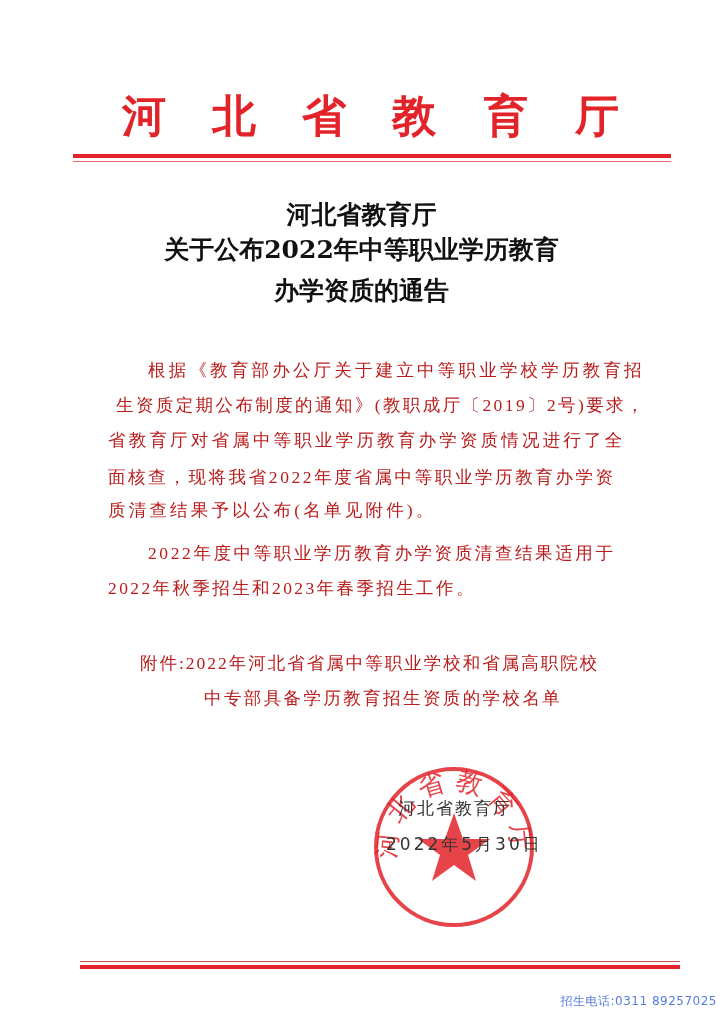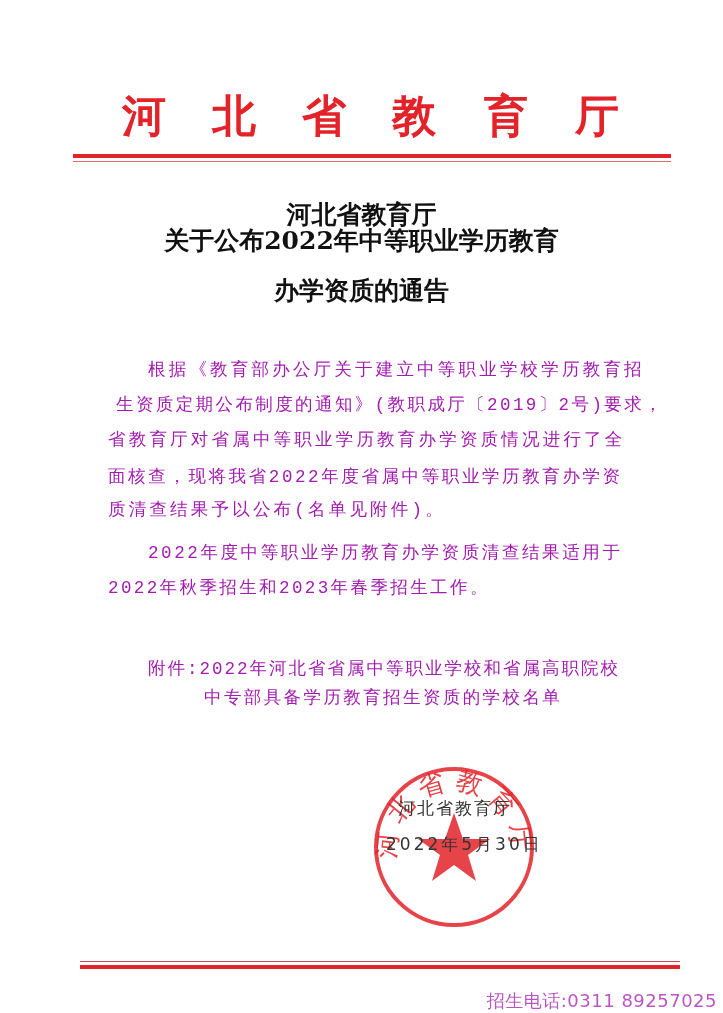--- a/index.html
+++ b/index.html
@@ -47,24 +47,24 @@
       width: 723px;
       text-align: center;
       font-family: "DejaVu Serif", serif;
       font-weight: bold;
       font-size: 25px;
       line-height: 30px;
       color: #111;
     }
     .body-line {
       position: absolute;
-      font-family: Liberation Mono, monospace;
+      font-family: Liberation Serif, serif;
       font-size: 17.5px;
       line-height: 24px;
-      color: #a21caf;
+      color: #b91c1c;
       white-space: nowrap;
       letter-spacing: 3.2px;
     }
     .seal {
       position: absolute;
       left: 372px;
       top: 765px;
       width: 164px;
       height: 164px;
     }
@@ -74,23 +74,23 @@
       font-size: 17px;
       line-height: 22px;
       color: #333;
       white-space: nowrap;
     }
     .footer-contact {
       position: absolute;
       right: 6px;
       top: 993px;
       font-family: "DejaVu Sans", sans-serif;
-      font-size: 18px;
+      font-size: 12px;
       line-height: 16px;
-      color: #a21caf;
+      color: #1d4ed8;
       letter-spacing: 0.5px;
       white-space: nowrap;
       opacity: 0.75;
     }
   </style>
 </head>
 <body>
 
 <div class="red-header">
   <span style="left:122px">河</span>
@@ -98,33 +98,33 @@
   <span style="left:302px">省</span>
   <span style="left:392px">教</span>
   <span style="left:484px">育</span>
   <span style="left:575px">厅</span>
 </div>
 
 <div class="rule-thick" style="left:73px; width:598px; top:154px;"></div>
 <div class="rule-thin" style="left:73px; width:598px; top:161px;"></div>
 
 <div class="title" style="top:200px;">河北省教育厅</div>
-<div class="title" style="top:226px;">关于公布2022年中等职业学历教育</div>
+<div class="title" style="top:235px;">关于公布2022年中等职业学历教育</div>
 <div class="title" style="top:276px;">办学资质的通告</div>
 
 <div class="body-line" style="left:148px; top:358px;">根据《教育部办公厅关于建立中等职业学校学历教育招</div>
 <div class="body-line" style="left:116px; top:393px; letter-spacing:2.4px;">生资质定期公布制度的通知》(教职成厅〔2019〕2号)要求，</div>
 <div class="body-line" style="left:108px; top:428px;text-align:center;">省教育厅对省属中等职业学历教育办学资质情况进行了全</div>
 <div class="body-line" style="left:108px; top:465px; letter-spacing:2.6px;">面核查，现将我省2022年度省属中等职业学历教育办学资</div>
 <div class="body-line" style="left:108px; top:498px;">质清查结果予以公布(名单见附件)。</div>
 
 <div class="body-line" style="left:148px; top:541px; letter-spacing:2.6px;">2022年度中等职业学历教育办学资质清查结果适用于</div>
 <div class="body-line" style="left:108px; top:576px; letter-spacing:2.4px;text-align:center;">2022年秋季招生和2023年春季招生工作。</div>
 
-<div class="body-line" style="left:148px; top:651px; letter-spacing:2.0px;margin-top:6px;">附件:2022年河北省省属中等职业学校和省属高职院校</div>
+<div class="body-line" style="left:140px; top:651px; letter-spacing:2.0px;">附件:2022年河北省省属中等职业学校和省属高职院校</div>
 <div class="body-line" style="left:204px; top:686px; letter-spacing:2.4px;">中专部具备学历教育招生资质的学校名单</div>
 
 <div class="seal">
   <svg width="164" height="164" viewBox="0 0 164 164">
     <defs>
       <path id="sealArc" d="M 28,104 A 58,58 0 1,1 136,104"></path>
     </defs>
     <circle cx="82" cy="82" r="78" fill="none" stroke="#e3232a" stroke-width="4" opacity="0.85"></circle>
     <text font-family="DejaVu Serif, serif" font-size="26" fill="#e3232a" opacity="0.85" letter-spacing="8">
       <textPath href="#sealArc" startOffset="50%" text-anchor="middle">河北省教育厅</textPath>

